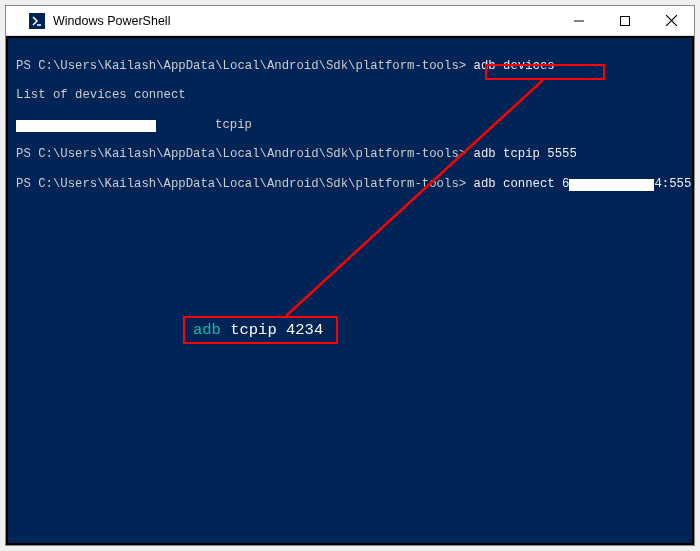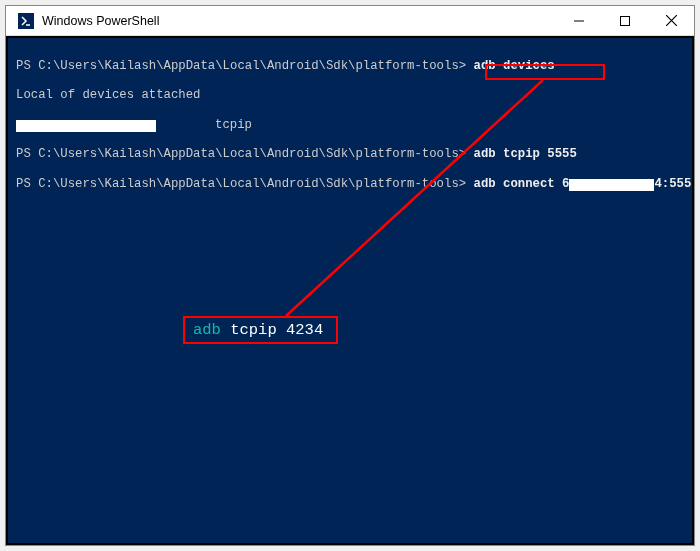--- a/index.html
+++ b/index.html
@@ -20,21 +20,21 @@
       background: #ffffff;
       border: 1px solid #888;
       display: flex;
       flex-direction: column;
     }
     .title-bar {
       height: 30px;
       background: #ffffff;
       display: flex;
       align-items: center;
-      padding-left: 12px;
+      padding-left: 23px;
       border-bottom: 1px solid #ddd;
     }
     .title-icon {
       width: 16px;
       height: 16px;
       background: #012456;
       display: flex;
       align-items: center;
       justify-content: center;
       margin-right: 8px;
@@ -66,21 +66,21 @@
       font-family: Consolas, 'Courier New', monospace;
       font-size: 12.3px;
       line-height: 1.2;
       color: #cccccc;
       white-space: pre;
       overflow: hidden;
       position: relative;
       border: 2px solid #000;
     }
     .prompt-line { color: #cccccc; }
-    .yellow { color: #eeedf0; font-weight: bold; }
+    .yellow { color: #eeedf0; }
     .gray { color: #cccccc; }
     .redbox1 {
       position: absolute;
       border: 2.5px solid #ff0000;
       top: 26px;
       left: 477px;
       width: 120px;
       height: 16px;
       pointer-events: none;
     }
@@ -143,21 +143,21 @@
       <div class="win-btn">
         <svg width="11" height="11" viewBox="0 0 11 11">
             <path d="M0 0 L11 11 M11 0 L0 11" stroke="#000" stroke-width="1.2"></path>
           </svg>
       </div>
     </div>
   </div>
 
   <div class="terminal">
 <div class="prompt-line"><span>PS C:\Users\Kailash\AppData\Local\Android\Sdk\platform-tools&gt;</span> <span class="yellow">adb devices</span></div>
-<div class="gray">Local of devices attached</div>
+<div class="gray">List of devices connect</div>
 <div class="gray"><span class="whiteblock" style="width:140px;height:12px;"></span>        <span>tcpip</span></div>
 <div class="prompt-line"><span>PS C:\Users\Kailash\AppData\Local\Android\Sdk\platform-tools&gt;</span> <span class="yellow">adb tcpip 5555</span></div>
 <div class="prompt-line"><span>PS C:\Users\Kailash\AppData\Local\Android\Sdk\platform-tools&gt;</span> <span class="yellow">adb connect 6</span><span class="whiteblock" style="width:85px;height:12px;"></span><span class="yellow">4:5555</span></div>
 
     <div class="redbox1"></div>
 
     <div class="redbox2">
       <span class="callout-label"><span class="yellow2">adb</span><span> tcpip 4234</span></span>
     </div>
 

